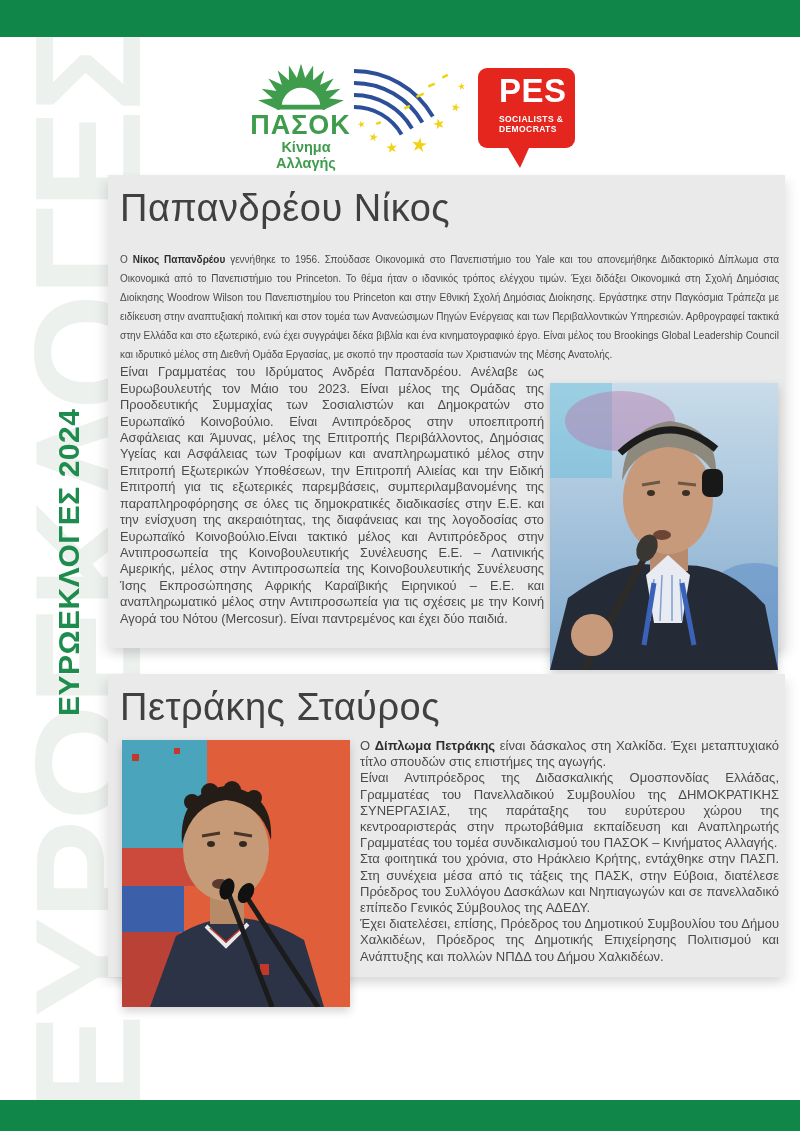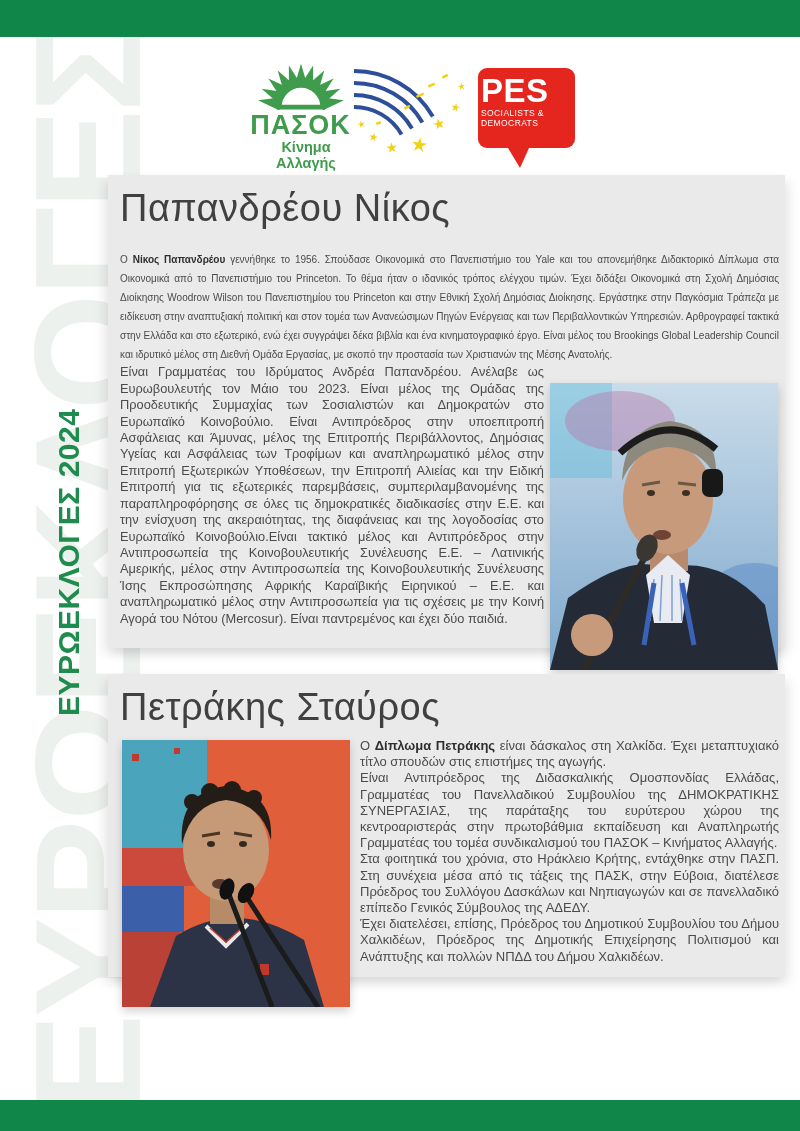--- a/index.html
+++ b/index.html
@@ -16,23 +16,23 @@
   .v-banner{position:absolute;left:52px;top:716px;width:312px;height:38px;
     transform:rotate(-90deg);transform-origin:0 0;white-space:nowrap;
     font-size:30px;font-weight:bold;letter-spacing:0.5px;color:#1e8c4d;z-index:2;}
   
   .pasok-logo{position:absolute;left:243px;top:58px;width:115px;text-align:center;z-index:2;}
   .pasok-title{font-size:27px;font-weight:bold;color:#3f9c4d;letter-spacing:1px;line-height:26px;margin-top:-2px;}
   .pasok-sub{font-size:14.5px;font-weight:bold;color:#3f9c4d;margin-top:1px;margin-left:11px;}
   .eu-logo{position:absolute;left:352px;top:50px;z-index:2;}
   .pes-logo{position:absolute;left:478px;top:68px;z-index:2;}
   .pes-box{width:97px;height:80px;background:#e5261f;border-radius:9px;box-sizing:border-box;
-           padding:6px 0 0 3px;color:#fff;}
+           padding:6px 0 0 21px;color:#fff;}
   .pes-title{font-size:33px;font-weight:bold;line-height:34px;letter-spacing:0.5px;}
-  .pes-sub{font-size:8.5px;font-weight:normal;letter-spacing:0.4px;line-height:10px;}
+  .pes-sub{font-size:8.5px;font-weight:bold;letter-spacing:0.4px;line-height:10px;margin-top:6px;}
   .pes-tail{width:0;height:0;margin-left:30px;
     border-left:12px solid transparent;border-right:9px solid transparent;border-top:20px solid #e5261f;}
   
   .card{position:absolute;left:108px;width:677px;background:#eaeaea;z-index:3;
         box-shadow:-5px 6px 10px rgba(0,0,0,0.08),5px 6px 10px rgba(0,0,0,0.08);}
   .card1{top:175px;height:473px;}
   .card2{top:674px;height:303px;}
   .card h1{margin:0;padding:12px 6px 6px 12px;font-size:38px;font-weight:400;
            color:#404040;letter-spacing:0.5px;line-height:42px;}
   .bodytext{color:#4b4b4b;text-align:justify;}

